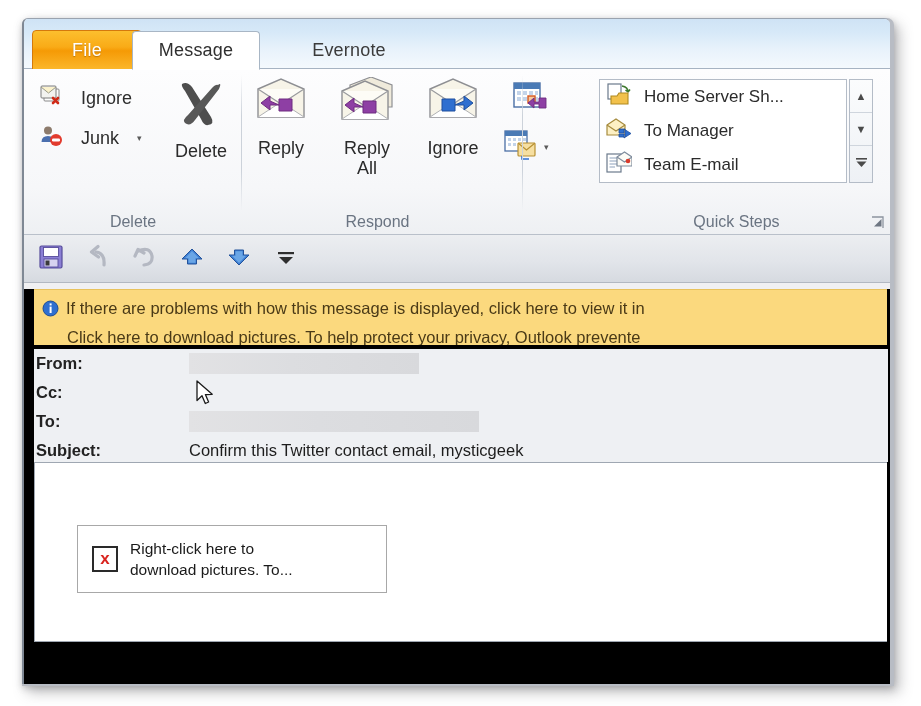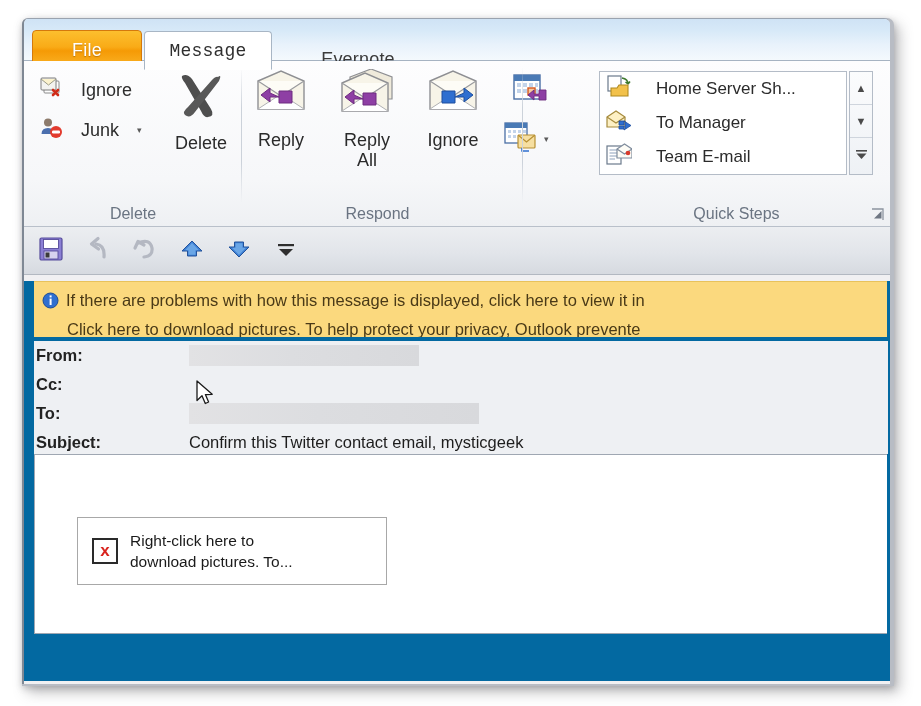--- a/index.html
+++ b/index.html
@@ -41,21 +41,21 @@
     overflow: hidden;
     border-radius: 6px 6px 0 0;
     background: #f0f0f2;
     border-left: 2px solid #7f8894;
     border-top: 1px solid #9aa3af;
   }
 
   
   #tabstrip {
     position: relative;
-    height: 42px;
+    height: 50px;
     background: linear-gradient(to bottom, #cfe3f5 0%, #d7e9f8 28%, #e8f2fb 62%, #f4f9fd 100%);
     border-bottom: 1px solid #a6b3c2;
   }
 
   .tab {
     position: absolute;
     top: 12px;
     height: 39px;
     display: flex;
     align-items: center;
@@ -73,37 +73,35 @@
     height: 40px;
     background: linear-gradient(to bottom, #fcbf2e 0%, #f9ab17 42%, #f59a05 52%, #fbb62a 100%);
     border: 1px solid #d4790c;
     border-radius: 4px 4px 0 0;
     color: #ffffff;
     font-size: 18px;
     text-shadow: 0 1px 1px rgba(140,80,0,.55);
   }
 
   #tab-message {
-    left: 120px;
+    left: 108px;
     width: 128px;
     background: #ffffff;
     border: 1px solid #a8b6c5;
     border-bottom: 1px solid #ffffff;
     border-radius: 4px 4px 0 0;
     z-index: 3;
     color: #2f2f2f;
-    font-family: Liberation Mono, monospace;
   }
 
   #tab-evernote {
-    left: 264px;
+    left: 255px;
     width: 140px;
     color: #3b3b3b;
     background: transparent;
-    align-items: flex-end;
   }
 
   
   #ribbon {
     position: relative;
     height: 166px;
     background: linear-gradient(to bottom, #fdfdfe 0%, #f6f7f9 72%, #eef0f3 100%);
     border-bottom: 1px solid #b9c0ca;
   }
 
@@ -221,21 +219,21 @@
     top: 10px;
     width: 248px;
     height: 104px;
     background: #ffffff;
     border: 1px solid #b4bcc7;
     overflow: hidden;
   }
   .qs-item {
     display: flex;
     align-items: center;
-    gap: 24px;
+    gap: 12px;
     height: 34px;
     padding-left: 6px;
     cursor: pointer;
     font-size: 17px;
     color: #2b2b2b;
   }
 
   #qs-scroll {
     position: absolute;
     left: 268px;
@@ -284,21 +282,21 @@
     align-items: center;
     justify-content: center;
     cursor: pointer;
     border-radius: 3px;
   }
 
   
   #pane {
     position: relative;
     height: 400px;
-    background: #0369a1;
+    background: #000000;
     padding: 0 2px;
   }
 
   #infobar {
     position: relative;
     margin: 6px 1px 0 8px;
     height: 56px;
     background: #fbd97e;
     border-top: 1px solid #e8c25c;
     padding: 5px 8px 0 8px;

